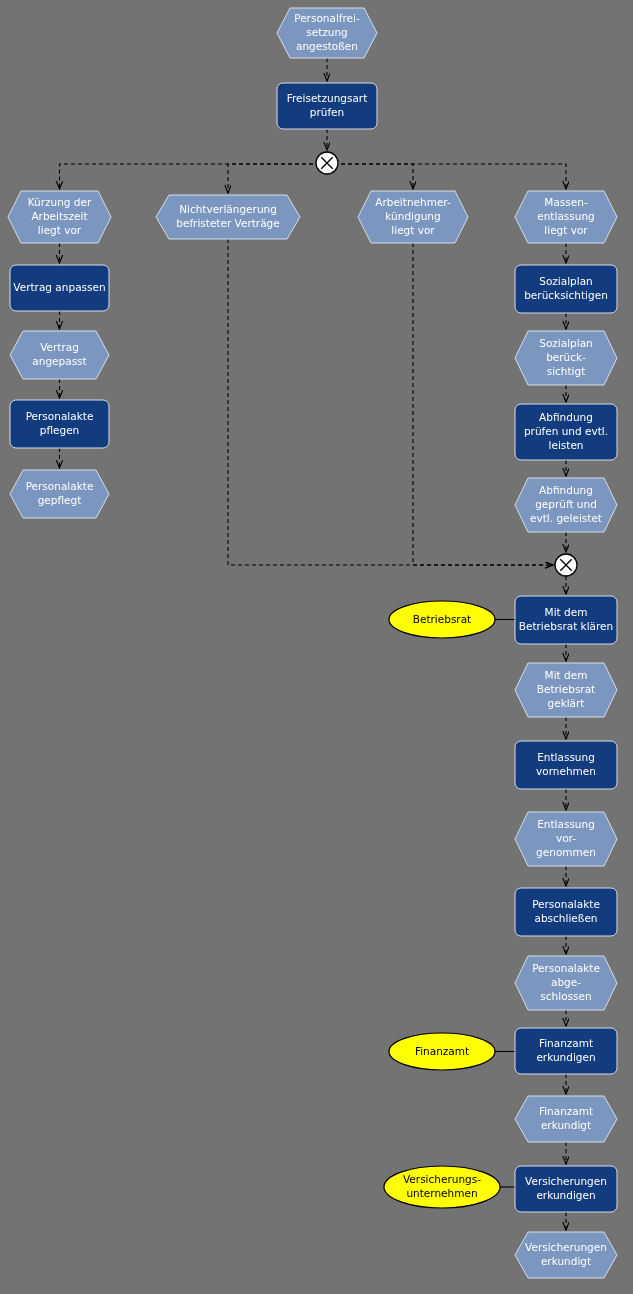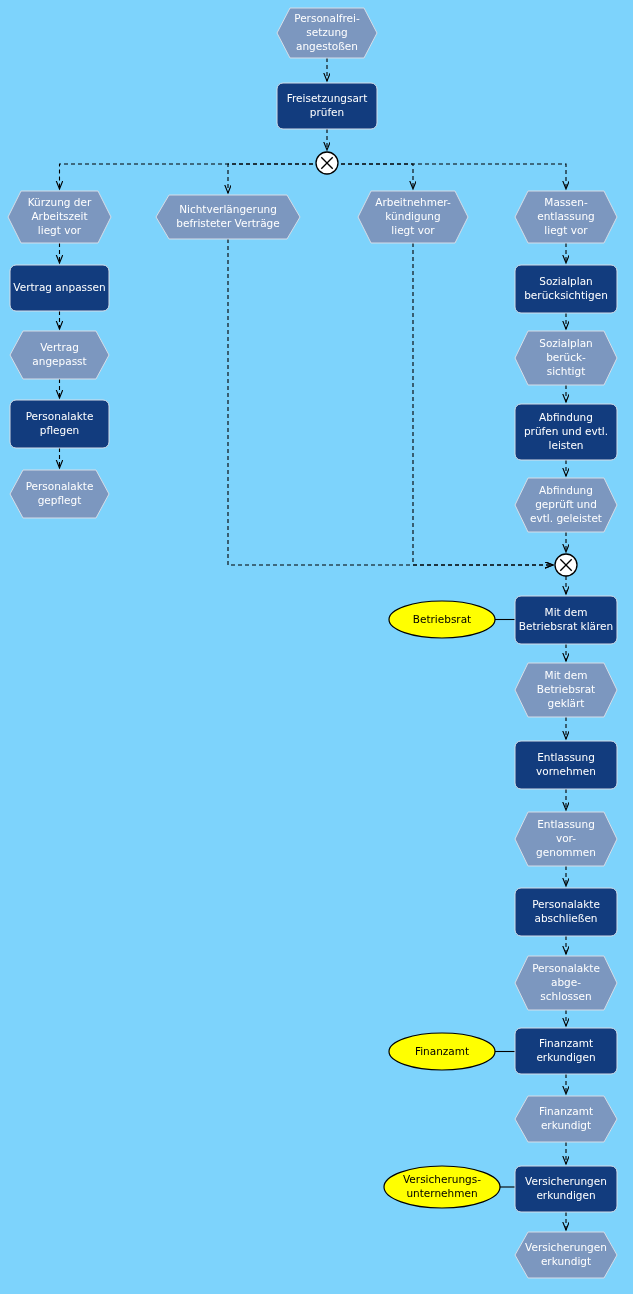--- a/index.html
+++ b/index.html
@@ -1,18 +1,18 @@
 <!DOCTYPE html>
 <html><head>
 <meta charset="utf-8">
 <style>
   html,body{margin:0;padding:0;background:#ffffff;}
   body{width:633px;height:1294px;overflow:hidden;
        font-family:"DejaVu Sans","Liberation Sans",sans-serif;}
-  #canvas{position:relative;width:633px;height:1294px;background:#7dd3fc;}
+  #canvas{position:relative;width:633px;height:1294px;background:#737373;}
   svg#diagram{position:absolute;top:0;left:0;width:633px;height:1294px;}
   .ev-label,.fn-label,.or-label{
     font-family:"DejaVu Sans","Liberation Sans",sans-serif;
     text-anchor:middle; dominant-baseline:middle;
   }
   .ev-label{fill:#ffffff;font-size:10.5px;}
   .fn-label{fill:#ffffff;font-size:10.5px;}
   .or-label{fill:#000000;font-size:10.5px;}
   .event-shape{fill:#7C97BF;stroke:#d6dde8;stroke-width:1;}
   .func-shape{fill:#123C7E;stroke:#d6dde8;stroke-width:1;rx:6;ry:6;}

